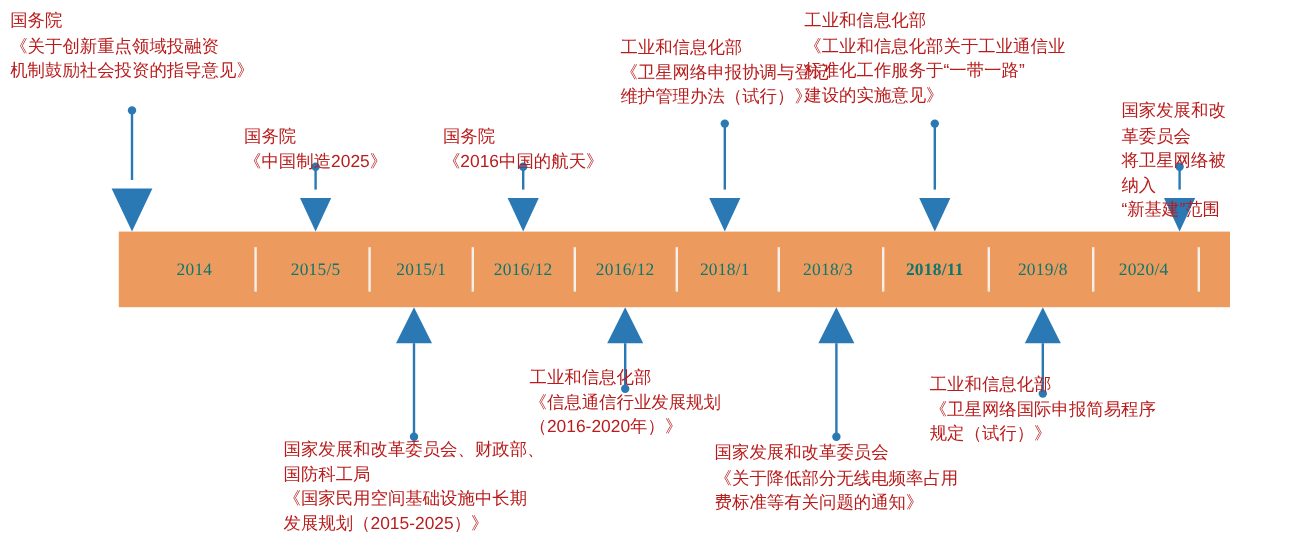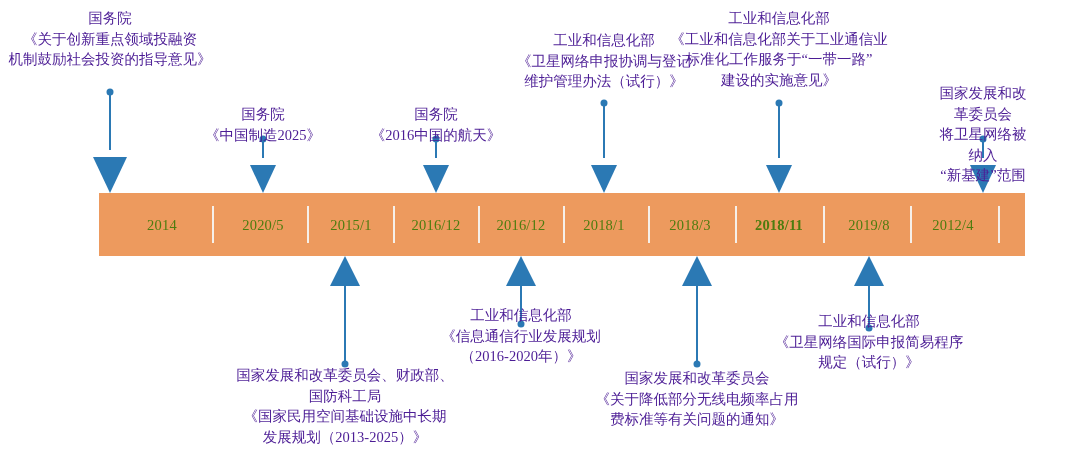--- a/index.html
+++ b/index.html
@@ -32,21 +32,21 @@
     position: absolute;
     top: 13px;
     width: 2px;
     height: 37px;
     background: #f6f0ea;
   }
   .period-label {
     position: absolute;
     top: 217px;
     font-size: 14.5px;
-    color: #4d7c0f;
+    color: #0f766e;
     text-align: left;
     letter-spacing: .2px;
     white-space: nowrap;
     transform: translateX(-50%);
     font-family: "Liberation Serif", "DejaVu Serif", serif;
   }
 
   
   .stem {
     position: absolute;
@@ -82,25 +82,24 @@
     border-left: 15px solid transparent;
     border-right: 15px solid transparent;
     border-bottom: 30px solid #2b79b4;
   }
 
   
   .note {
     position: absolute;
     font-size: 14.5px;
     line-height: 1.42;
-    color: #4c1d95;
-    text-align: center;
+    color: #b91c1c;
     transform: translateX(-50%);
     white-space: pre-line;
-    font-family: Liberation Serif, serif;
+    font-family: Liberation Sans, sans-serif;
   }
   .note.bottom {
     
   }
 </style>
 </head>
 <body>
 
 <div id="stage">
 
@@ -114,29 +113,29 @@
       <div class="tick" style="left: 636px;"></div>
       <div class="tick" style="left: 724px;"></div>
       <div class="tick" style="left: 811px;"></div>
       <div class="tick" style="left: 899px;"></div>
     </div>
 
   <div id="tick-layer"></div>
 
   <div id="period-layer">
       <div class="period-label" style="left: 162px;">2014</div>
-      <div class="period-label" style="left: 263px;">2020/5</div>
+      <div class="period-label" style="left: 263px;">2015/5</div>
       <div class="period-label" style="left: 351px;">2015/1</div>
       <div class="period-label" style="left: 436px;">2016/12</div>
       <div class="period-label" style="left: 521px;">2016/12</div>
       <div class="period-label" style="left: 604px;">2018/1</div>
       <div class="period-label" style="left: 690px;">2018/3</div>
       <div class="period-label" style="left: 779px; font-weight: bold;">2018/11</div>
       <div class="period-label" style="left: 869px; font-family: Liberation Serif, serif;">2019/8</div>
-      <div class="period-label" style="left: 953px;">2012/4</div>
+      <div class="period-label" style="left: 953px;">2020/4</div>
     </div>
 
   <div id="above-layer">
       <div class="stem" style="left: 110px; top: 92px; height: 58px;"></div>
       <div class="dot" style="left: 110px; top: 92px;"></div>
       <div class="arrow down" style="left: 110px; top: 157px;"></div>
       <div class="note" style="left: 110px; top: 8px;">国务院
 《关于创新重点领域投融资
 机制鼓励社会投资的指导意见》</div>
       <div class="stem" style="left: 263px; top: 139px; height: 19px;"></div>
@@ -170,21 +169,21 @@
 “新基建”范围</div>
     </div>
 
   <div id="below-layer">
       <div class="arrow up" style="left: 345px; top: 256px;"></div>
       <div class="stem" style="left: 345px; top: 286px; height: 78px;"></div>
       <div class="dot" style="left: 345px; top: 364px;"></div>
       <div class="note bottom" style="left: 345px; top: 365px;">国家发展和改革委员会、财政部、
 国防科工局
 《国家民用空间基础设施中长期
-发展规划（2013-2025）》</div>
+发展规划（2015-2025）》</div>
       <div class="arrow up" style="left: 521px; top: 256px;"></div>
       <div class="stem" style="left: 521px; top: 286px; height: 38px;"></div>
       <div class="dot" style="left: 521px; top: 324px;"></div>
       <div class="note bottom" style="left: 521px; top: 305px;">工业和信息化部
 《信息通信行业发展规划
 （2016-2020年）》</div>
       <div class="arrow up" style="left: 697px; top: 256px;"></div>
       <div class="stem" style="left: 697px; top: 286px; height: 78px;"></div>
       <div class="dot" style="left: 697px; top: 364px;"></div>
       <div class="note bottom" style="left: 697px; top: 368px;">国家发展和改革委员会

